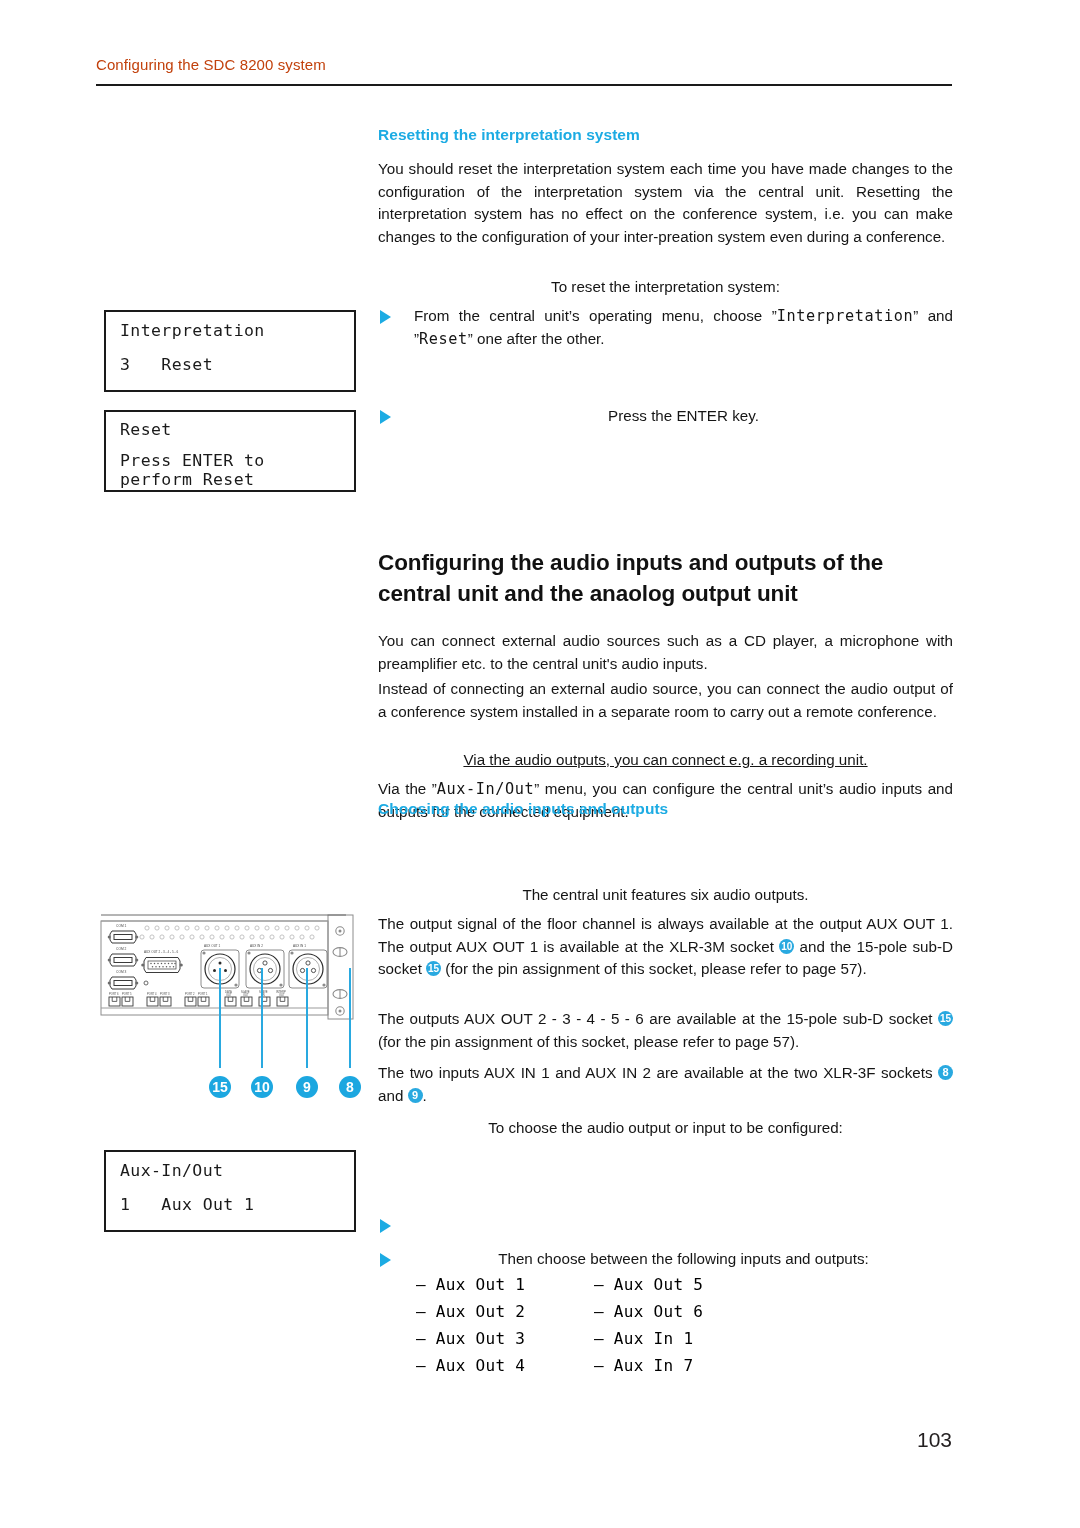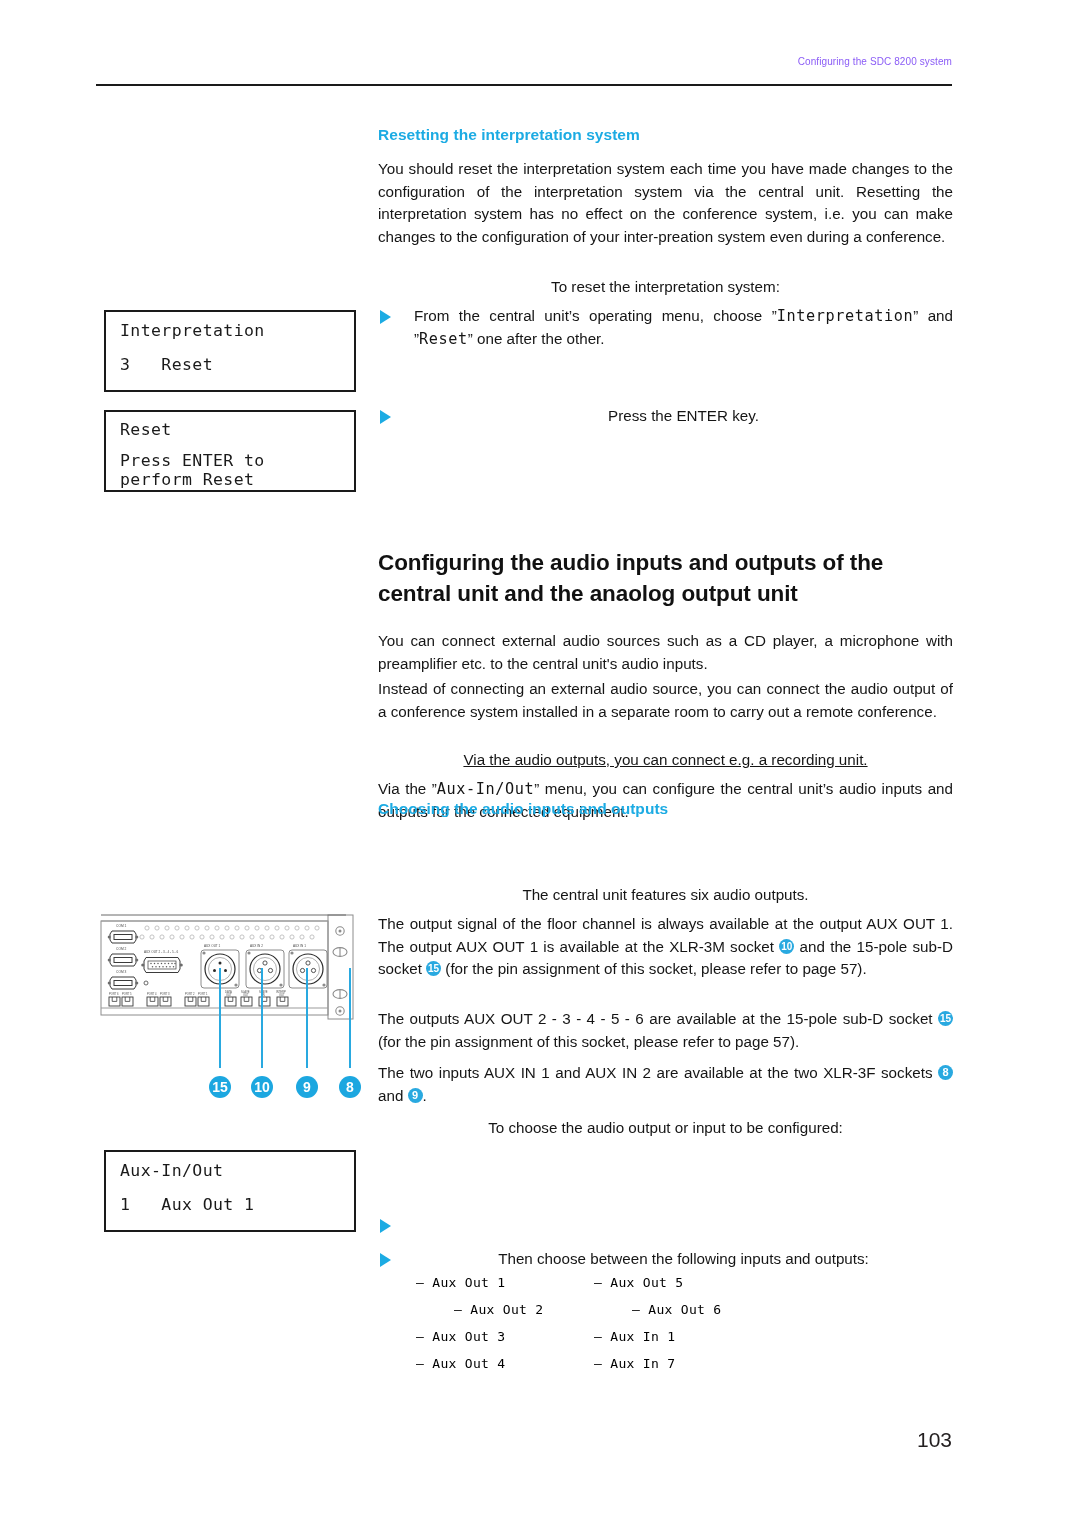--- a/index.html
+++ b/index.html
@@ -5,21 +5,21 @@
   html, body { margin:0; padding:0; background:#ffffff; }
   body {
     width:1080px; height:1528px; position:relative; overflow:hidden;
     font-family:"Liberation Sans", sans-serif; color:#000;
     -webkit-font-smoothing:antialiased;
   }
 
   
   #running-header {
     position:absolute; left:96px; top:56px; width:856px;
-    text-align:right; font-size:10px; color:#8b5cf6; letter-spacing:0.1px;
+    text-align:left; font-size:15px; color:#c2410c; letter-spacing:0.1px;
   }
   #header-rule {
     position:absolute; left:96px; top:84px; width:856px; height:2px;
     background:#1a1a1a;
   }
 
   
   .col-right { position:absolute; left:378px; width:575px; }
 
   .sub-head {
@@ -70,21 +70,21 @@
     position:absolute; left:14px;
     font-family:"DejaVu Sans Mono", monospace;
     font-size:16.5px; color:#1a1a1a; white-space:pre; letter-spacing:0.4px;
   }
 
   
   .optlist { position:relative; }
   .optrow { display:flex; }
   .optcell {
     font-family:"DejaVu Sans Mono", monospace;
-    font-size:13px; letter-spacing:0.3px; white-space:pre;
+    font-size:16px; letter-spacing:0.3px; white-space:pre;
   }
   .optcell.c1 { width:178px; }
 
   
   #panel { position:absolute; left:100px; top:912px; width:255px; height:112px; }
 
   
   .leader { position:absolute; width:2px; background:#29a9e0; }
   .callout {
     position:absolute; width:22px; height:22px; border-radius:50%;
@@ -168,21 +168,21 @@
 
 <div class="col-right bullet-row" style="top:1180px;">
   <span class="tri"></span>
   <div class="body-p nojust" style="width:539px;">Then choose between the following inputs and outputs:</div>
 
   <div class="optlist" style="margin-top:5px; margin-left:2px;">
     <div class="optrow" style="height:27px;">
       <div class="optcell c1">– Aux Out 1</div>
       <div class="optcell">– Aux Out 5</div>
     </div>
-    <div class="optrow" style="height:27px;margin-left:38px;">
+    <div class="optrow" style="height:27px;">
       <div class="optcell c1">– Aux Out 2</div>
       <div class="optcell">– Aux Out 6</div>
     </div>
     <div class="optrow" style="height:27px;">
       <div class="optcell c1">– Aux Out 3</div>
       <div class="optcell">– Aux In 1</div>
     </div>
     <div class="optrow" style="height:27px;">
       <div class="optcell c1">– Aux Out 4</div>
       <div class="optcell">– Aux In 7</div>

